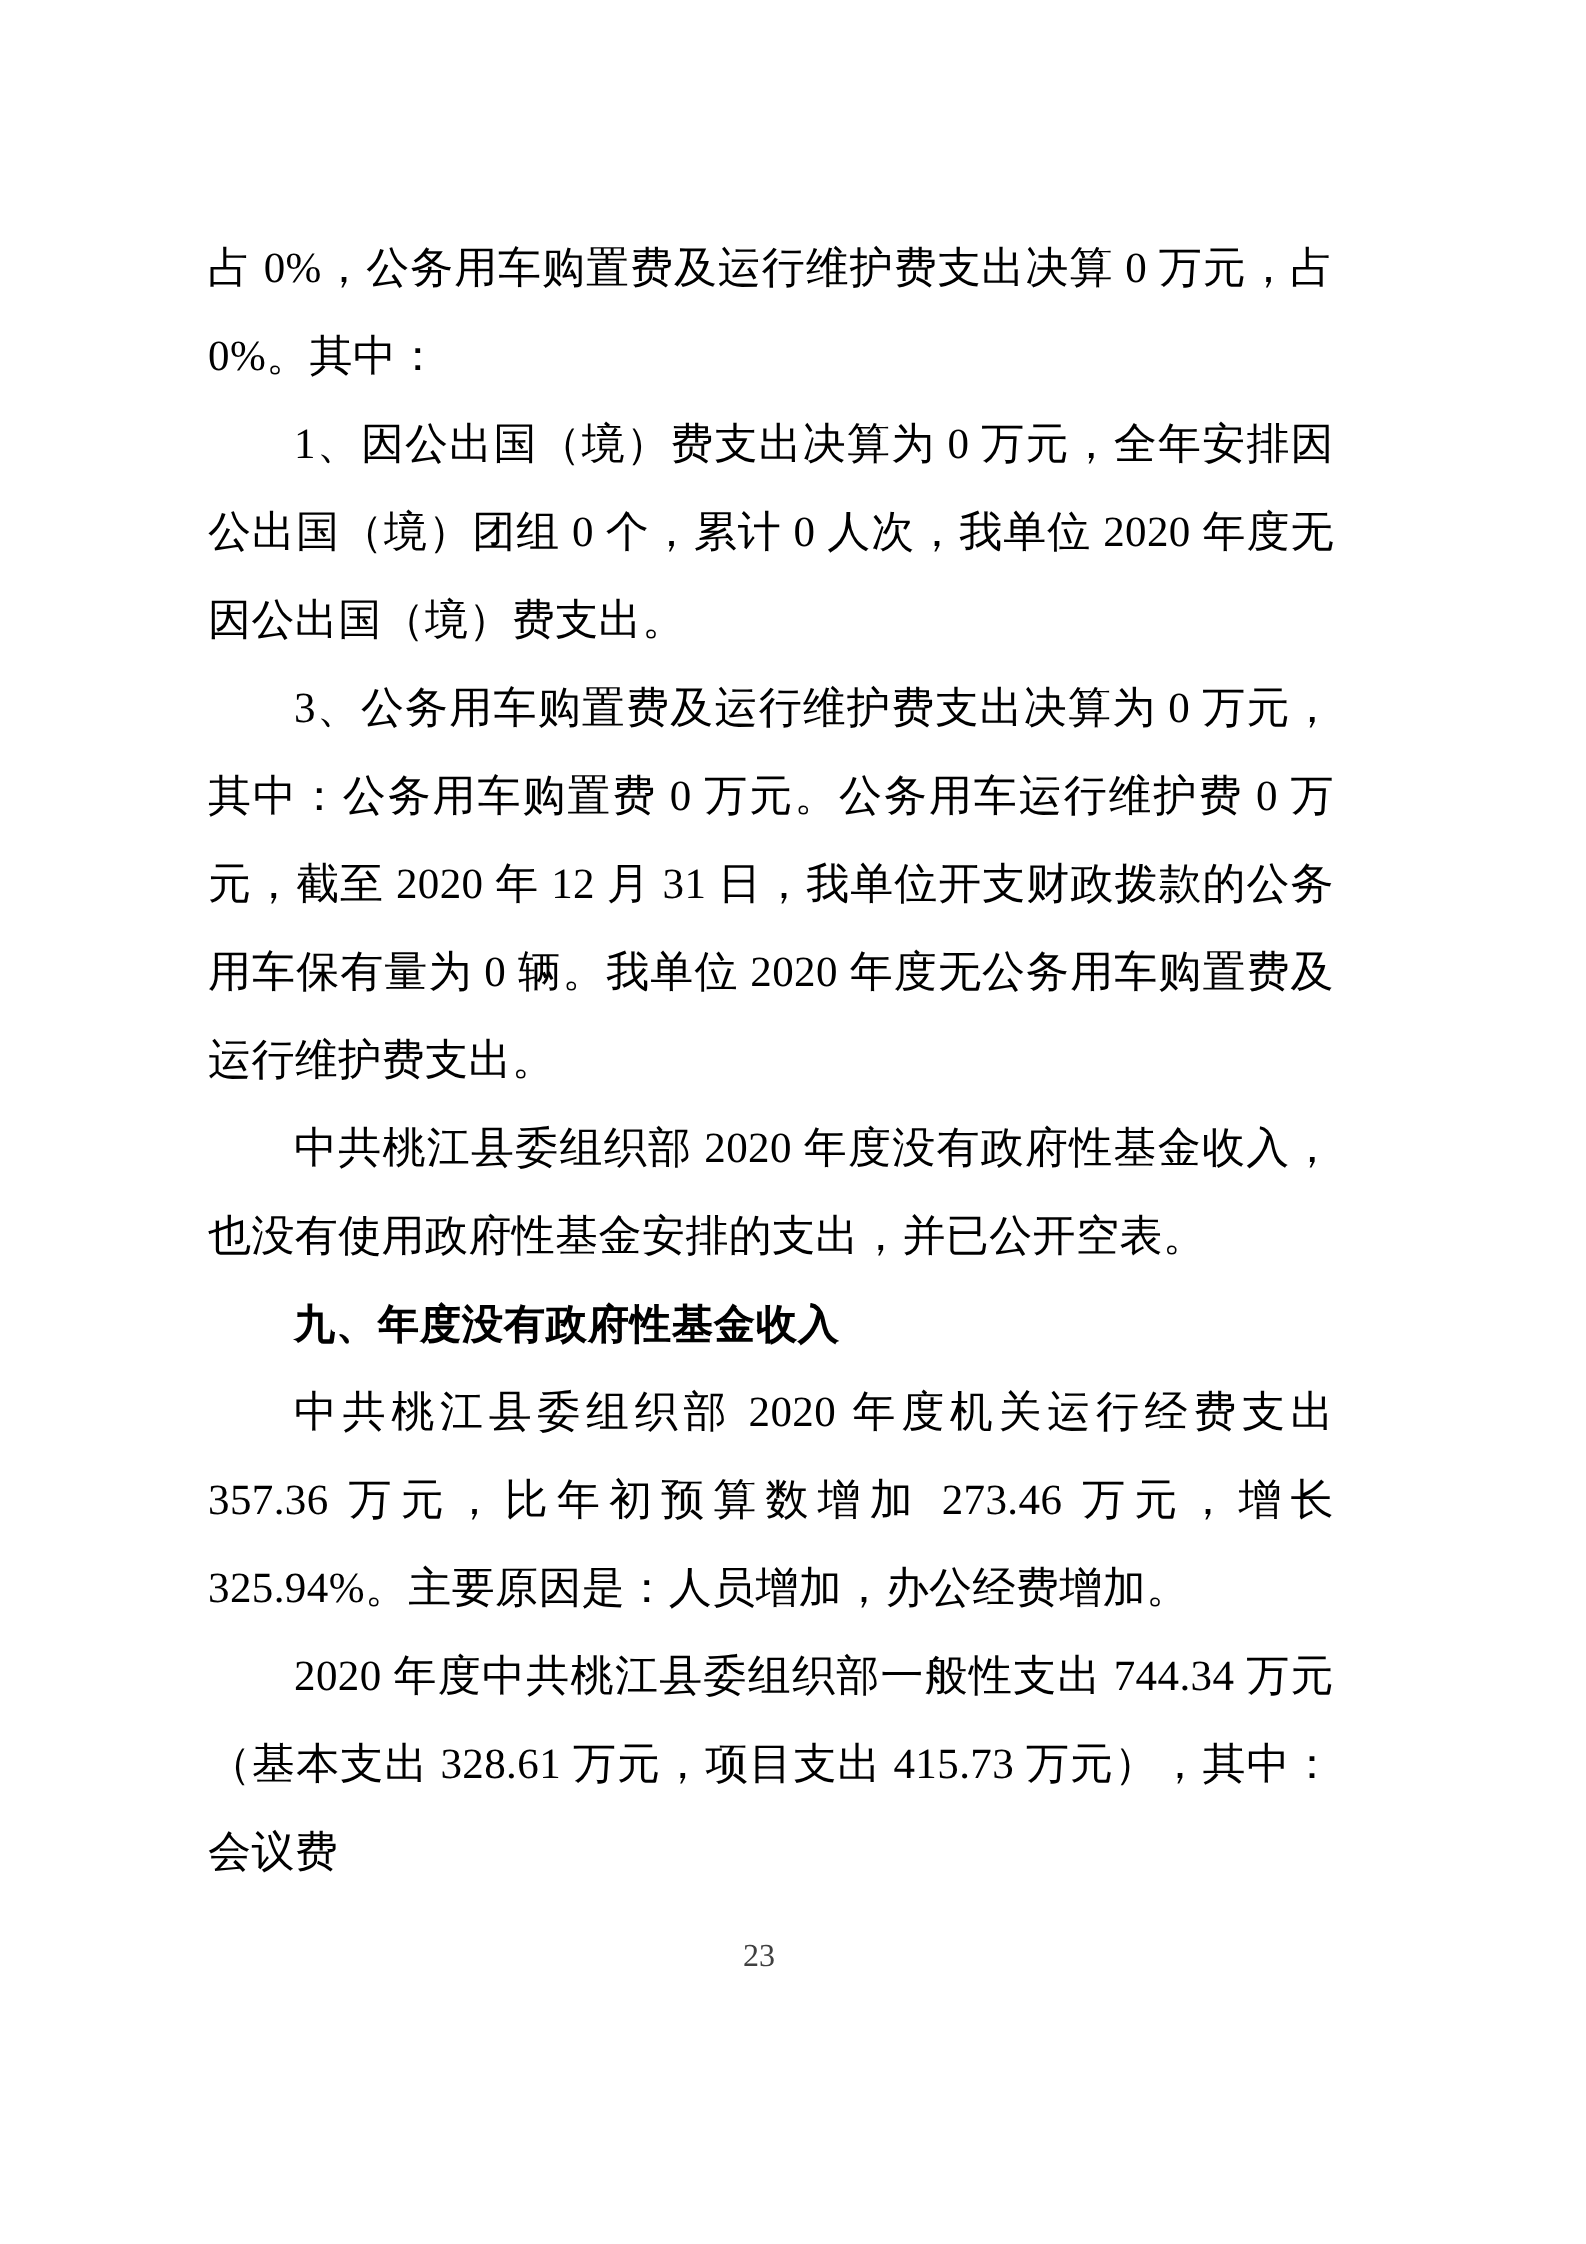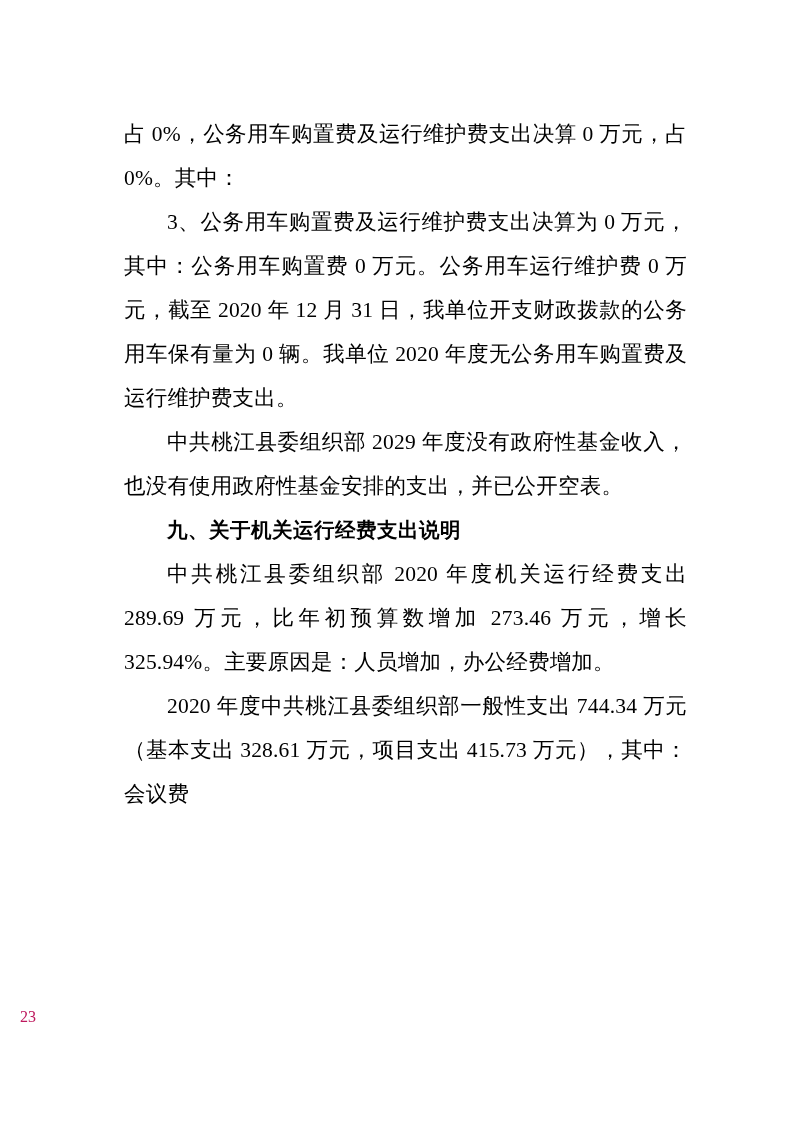--- a/index.html
+++ b/index.html
@@ -14,21 +14,20 @@
     color: #000000;
     position: relative;
     overflow: hidden;
   }
   .page {
     position: relative;
     width: 759px;
     height: 1122px;
     box-sizing: border-box;
     padding: 112px 92px 0 104px;
-    margin-left: 20px;
   }
   .doc-body {
     font-size: 21.5px;
     line-height: 44px;
     text-align: justify;
     text-justify: inter-ideograph;
     letter-spacing: 0.2px;
   }
   p {
     margin: 0;
@@ -44,33 +43,34 @@
     font-family: "DejaVu Sans", "Liberation Sans", sans-serif;
     font-weight: bold;
     font-size: 20.5px;
     text-indent: 43px;
     letter-spacing: 0.5px;
   }
   .page-number {
     position: absolute;
     left: 0;
     right: 0;
-    top: 1008px;
-    text-align: left;
+    top: 970px;
+    text-align: center;
     font-size: 16px;
     font-family: "Liberation Serif", "DejaVu Serif", serif;
-    color: #be185d;
+    color: #404040;
   }
 </style>
 </head>
 <body>
 
 <div class="page">
   <div class="doc-body">
     <p class="para">占 0%，公务用车购置费及运行维护费支出决算 0 万元，占 0%。其中：</p>
+    <p class="para indent2">1、因公出国（境）费支出决算为 0 万元，全年安排因公出国（境）团组 0 个，累计 0 人次，我单位 2020 年度无因公出国（境）费支出。</p>
     <p class="para indent2">3、公务用车购置费及运行维护费支出决算为 0 万元，其中：公务用车购置费 0 万元。公务用车运行维护费 0 万元，截至 2020 年 12 月 31 日，我单位开支财政拨款的公务用车保有量为 0 辆。我单位 2020 年度无公务用车购置费及运行维护费支出。</p>
-    <p class="para indent2">中共桃江县委组织部 2029 年度没有政府性基金收入，也没有使用政府性基金安排的支出，并已公开空表。</p>
-    <p class="heading">九、关于机关运行经费支出说明</p>
-    <p class="para indent2">中共桃江县委组织部 2020 年度机关运行经费支出 289.69 万元，比年初预算数增加 273.46 万元，增长 325.94%。主要原因是：人员增加，办公经费增加。</p>
+    <p class="para indent2">中共桃江县委组织部 2020 年度没有政府性基金收入，也没有使用政府性基金安排的支出，并已公开空表。</p>
+    <p class="heading">九、年度没有政府性基金收入</p>
+    <p class="para indent2">中共桃江县委组织部 2020 年度机关运行经费支出 357.36 万元，比年初预算数增加 273.46 万元，增长 325.94%。主要原因是：人员增加，办公经费增加。</p>
     <p class="para indent2">2020 年度中共桃江县委组织部一般性支出 744.34 万元（基本支出 328.61 万元，项目支出 415.73 万元），其中：会议费</p>
   </div>
   <div class="page-number">23</div>
 </div>
 
 </body></html>

